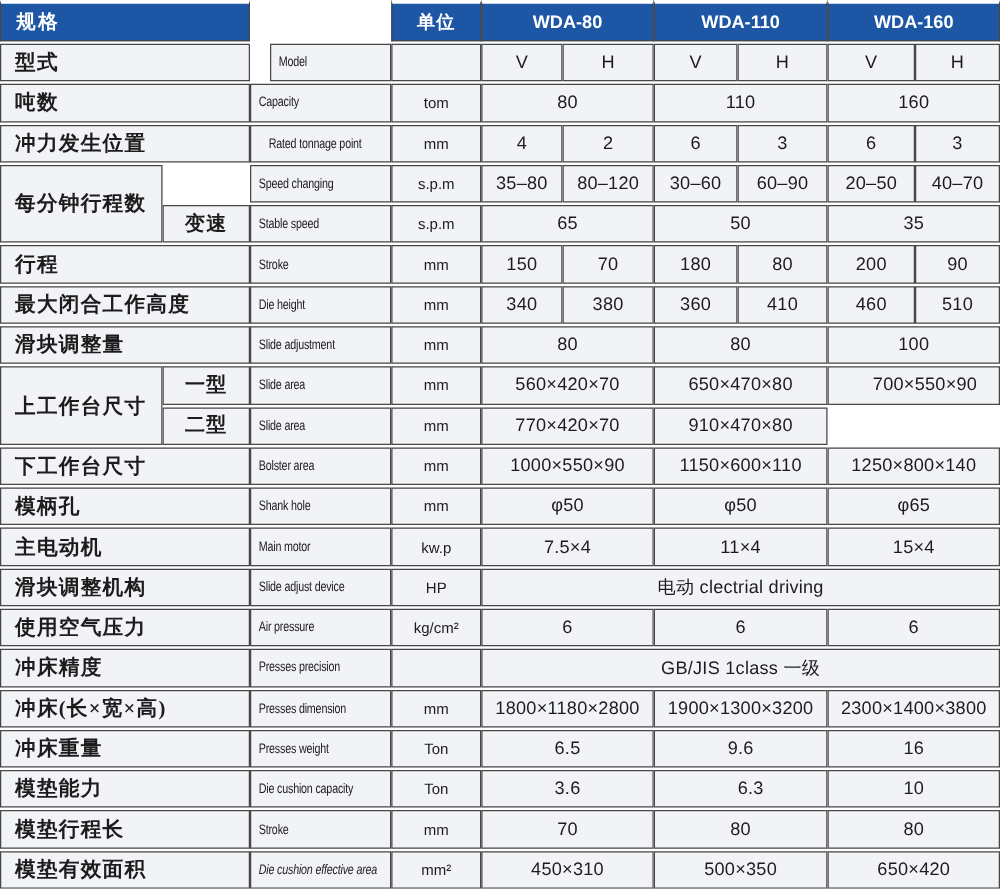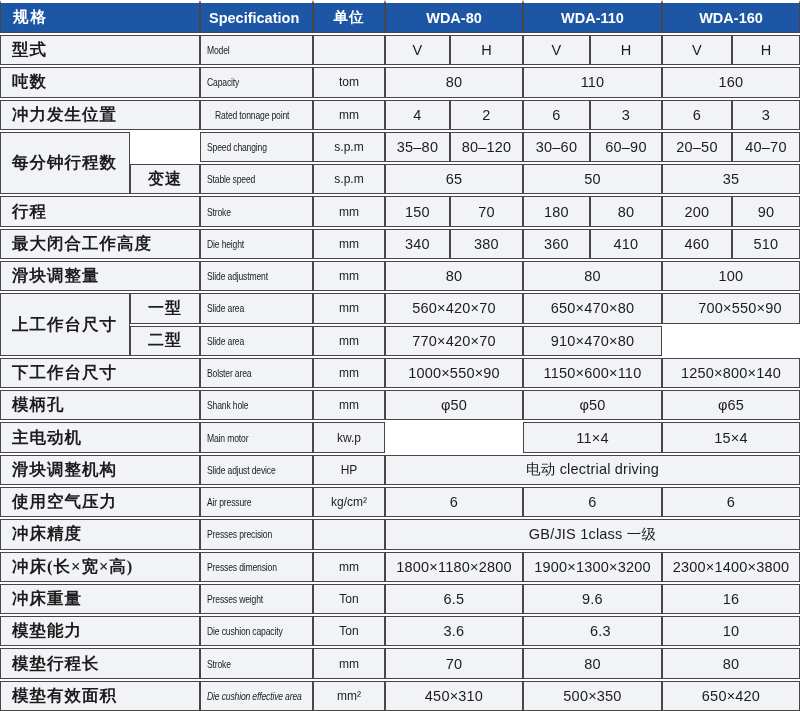--- a/index.html
+++ b/index.html
@@ -48,28 +48,27 @@
   .en{font-size:11px;justify-content:flex-start;padding-left:6px;}
   .sq{display:inline-block;transform:scaleX(0.78);transform-origin:0 50%;letter-spacing:-0.2px;}
   .unit{font-size:12px;}
   .val{font-size:14.5px;letter-spacing:0.2px;}
 </style>
 </head>
 <body>
 
 <div id="grid">
   <div class="h hc1">规格</div>
-  <div class="h hc2">Specification</div>
   <div class="h hc3">单位</div>
   <div class="h hc4">WDA-80</div>
   <div class="h hc5">WDA-110</div>
   <div class="h hc6">WDA-160</div>
 
 <div class="c cn" style="grid-area: 2 / 1 / auto / 3;">型式</div>
-    <div class="c en" style="grid-area: 2 / 3 / auto / 4;">
+    <div class="c en" style="grid-area: 2 / 3 / auto / 4; margin-left: 16px;">
       <span class="sq">Model</span>
     </div>
     <div class="c unit" style="grid-area: 2 / 4 / auto / 5;"></div>
     <div class="c val" style="grid-area: 2 / 5 / auto / 6;">V</div>
     <div class="c val" style="grid-area: 2 / 6 / auto / 7;">H</div>
     <div class="c val" style="grid-area: 2 / 7 / auto / 8;">V</div>
     <div class="c val" style="grid-area: 2 / 8 / auto / 9;">H</div>
     <div class="c val" style="grid-area: 2 / 9 / auto / 10;">V</div>
     <div class="c val" style="grid-area: 2 / 10 / auto / 11;">H</div>
     <div class="c cn" style="grid-area: 3 / 1 / auto / 3;">吨数</div>
@@ -171,20 +170,21 @@
     </div>
     <div class="c unit" style="grid-area: 13 / 4 / auto / 5;">mm</div>
     <div class="c val" style="grid-area: 13 / 5 / auto / 7;">φ50</div>
     <div class="c val" style="grid-area: 13 / 7 / auto / 9;">φ50</div>
     <div class="c val" style="grid-area: 13 / 9 / auto / 11;">φ65</div>
     <div class="c cn" style="grid-area: 14 / 1 / auto / 3;">主电动机</div>
     <div class="c en" style="grid-area: 14 / 3 / auto / 4;">
       <span class="sq">Main motor</span>
     </div>
     <div class="c unit" style="grid-area: 14 / 4 / auto / 5;">kw.p</div>
+    <div class="c val" style="grid-area: 14 / 5 / auto / 7;">7.5×4</div>
     <div class="c val" style="grid-area: 14 / 7 / auto / 9;">11×4</div>
     <div class="c val" style="grid-area: 14 / 9 / auto / 11;">15×4</div>
     <div class="c cn" style="grid-area: 15 / 1 / auto / 3;">滑块调整机构</div>
     <div class="c en" style="grid-area: 15 / 3 / auto / 4;">
       <span class="sq">Slide adjust device</span>
     </div>
     <div class="c unit" style="grid-area: 15 / 4 / auto / 5;">HP</div>
     <div class="c val" style="grid-area: 15 / 5 / auto / 11;">电动 clectrial driving</div>
     <div class="c cn" style="grid-area: 16 / 1 / auto / 3;">使用空气压力</div>
     <div class="c en" style="grid-area: 16 / 3 / auto / 4;">

